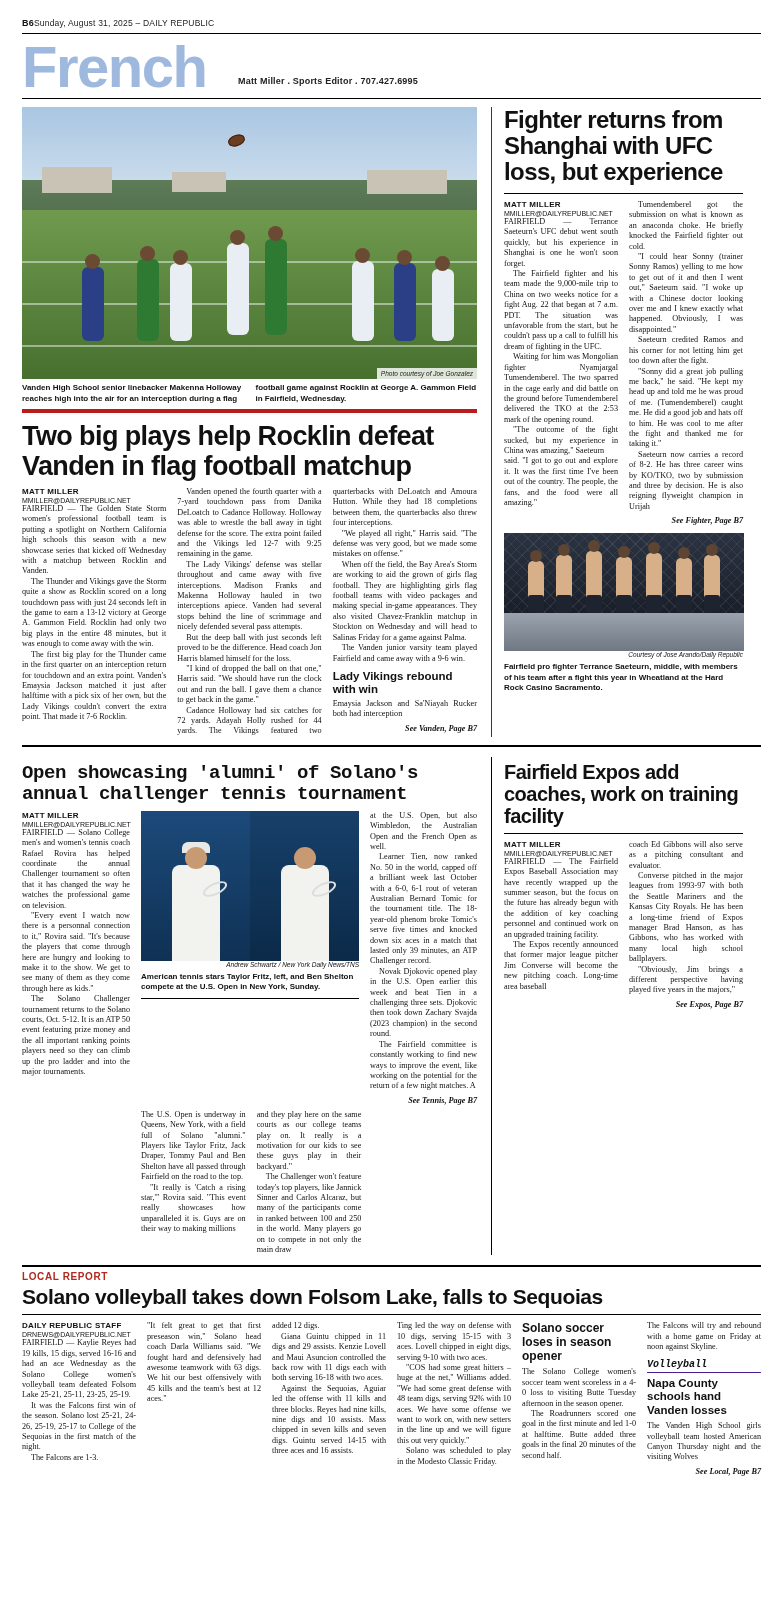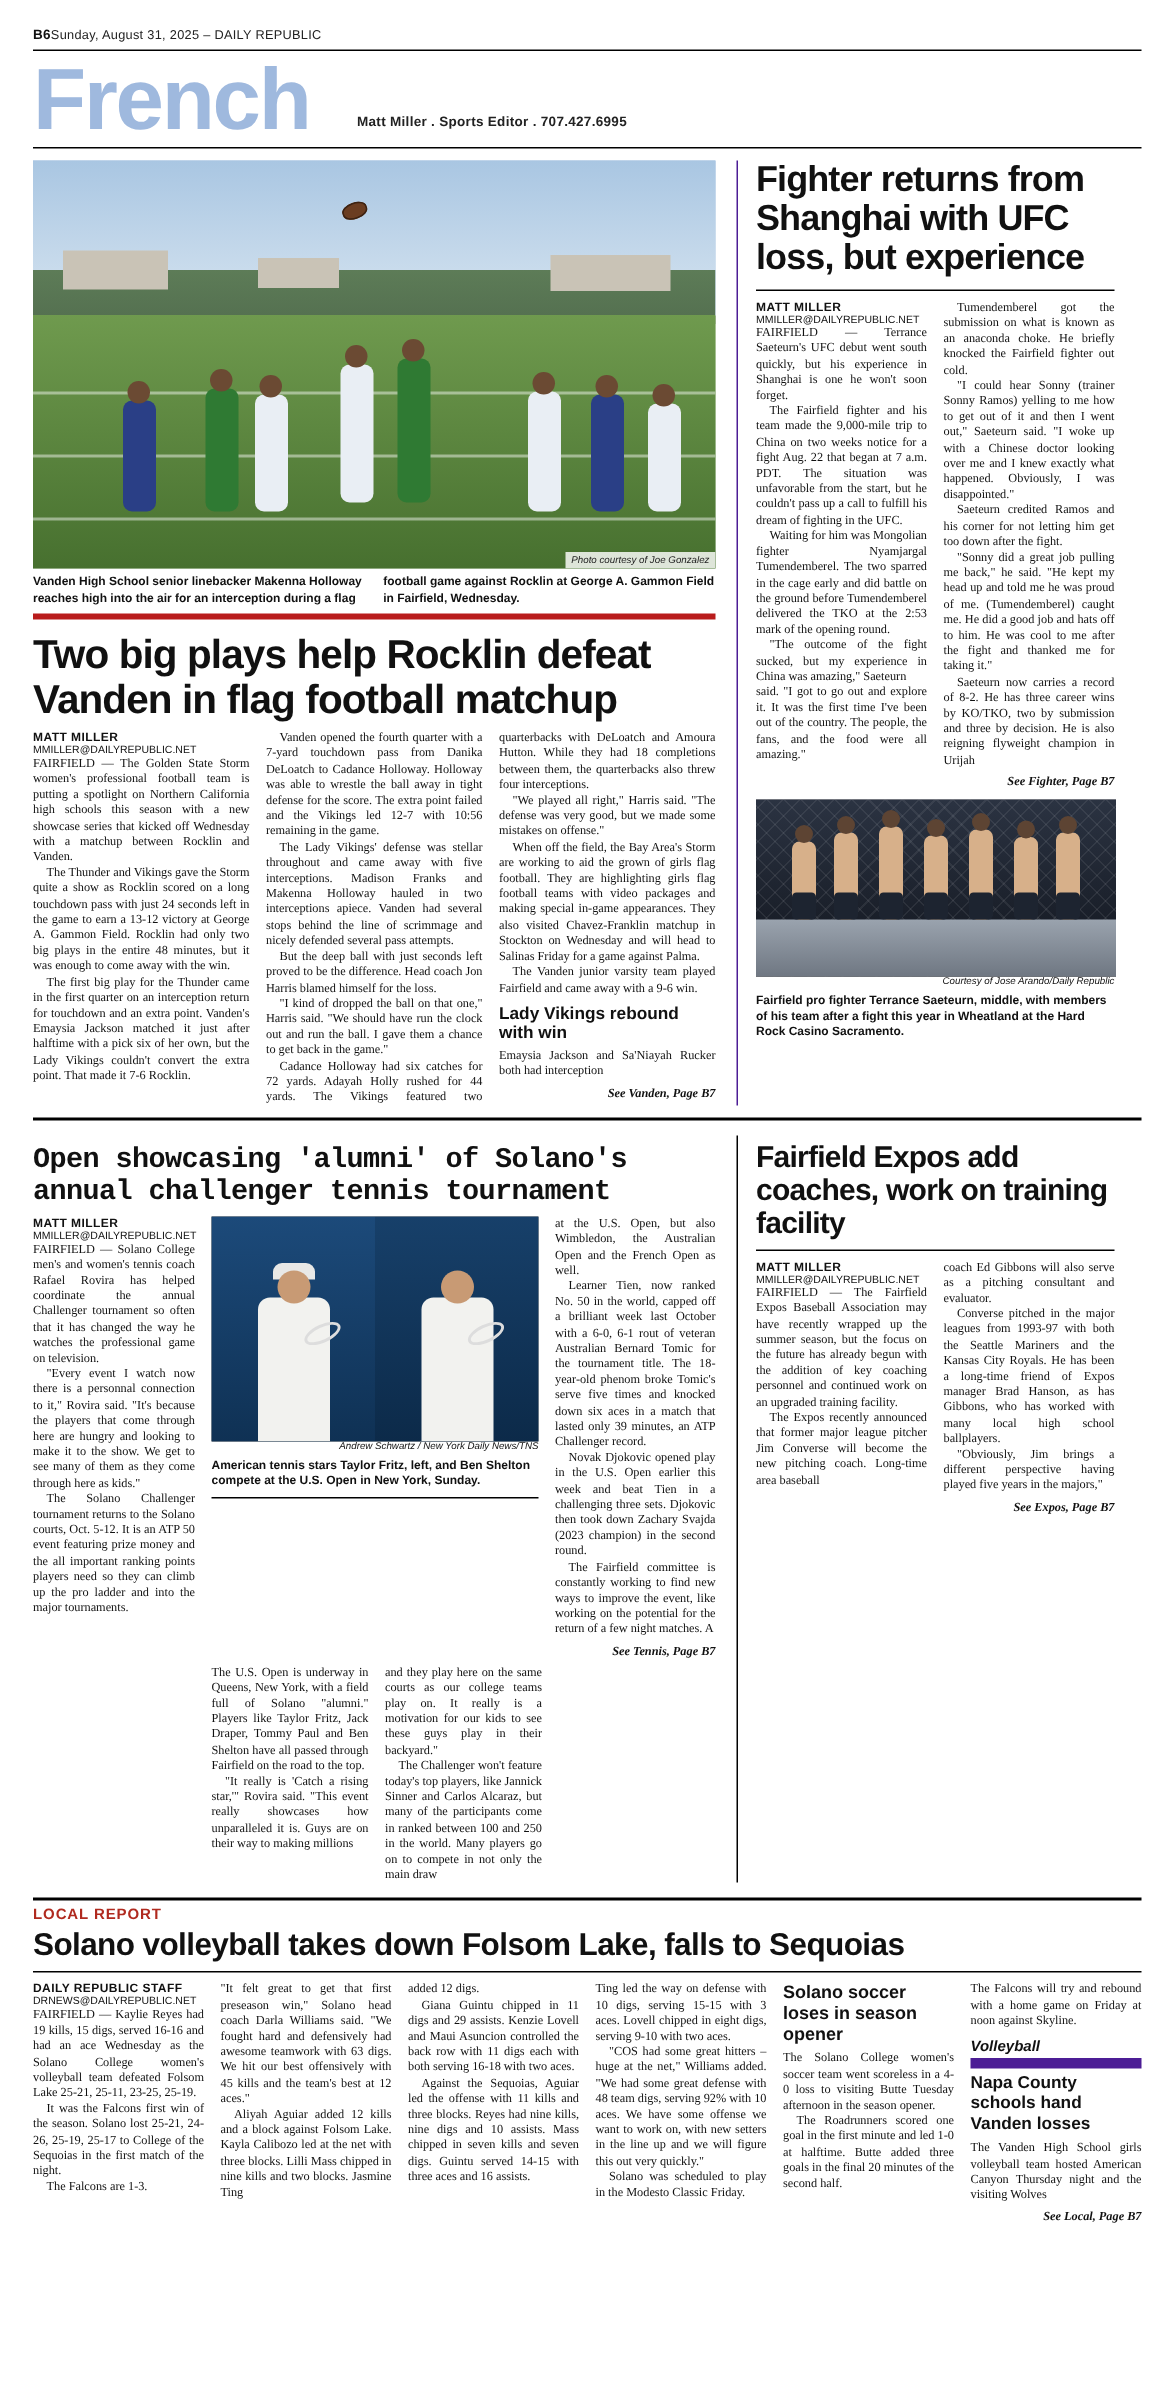--- a/index.html
+++ b/index.html
@@ -124,21 +124,21 @@
   .tbody { position:absolute; left:50%; transform:translateX(-50%); bottom:0; width:48px; height:96px; background:#f2f2ef; border-radius:8px 8px 0 0; }
   .tbody .th { position:absolute; top:-18px; left:13px; width:22px; height:22px; border-radius:50%; background:#c89a74; }
   .tcap { position:absolute; top:-23px; left:10px; width:28px; height:11px; border-radius:6px 6px 0 0; background:#e8e8e6; }
   .trk { position:absolute; top:18px; right:-8px; width:26px; height:12px; border:2px solid #ddd; border-radius:50%; transform:rotate(-25deg); }
 
   
   .local-band { border-top:2px solid #000; margin-top:10px; padding-top:4px; }
   .local-label { font-family:"Liberation Sans", sans-serif; font-weight:bold; font-size:10px; letter-spacing:.6px; color:#b02a1f; }
   .hl-local { font-family:"Liberation Sans", sans-serif; font-weight:bold; font-size:21px; line-height:23px; letter-spacing:-.4px; margin:3px 0 6px 0; }
   .sub-blk { font-family:"Liberation Sans", sans-serif; font-weight:bold; font-size:12px; line-height:14px; margin:0 0 4px 0; }
-  .kicker-ital { font-family:Liberation Sans, sans-serif; font-style:italic; font-weight:bold; font-size:10px; border-bottom:7px solid #4c1d95; padding-bottom:2px; margin:6px 0 4px 0; }
+  .kicker-ital { font-family:Liberation Mono, monospace; font-style:italic; font-weight:bold; font-size:10px; border-bottom:1px solid #4c1d95; padding-bottom:2px; margin:6px 0 4px 0; }
   .hl-small { font-family:"Liberation Sans", sans-serif; font-weight:bold; font-size:11.5px; line-height:13.5px; margin:2px 0 4px 0; }
 </style>
 </head>
 <body>
 
 <div class="page">
 
   <div class="folio">
     <span class="pg">B6</span>
     <span class="date">Sunday, August 31, 2025 – DAILY REPUBLIC</span>
@@ -201,21 +201,21 @@
       <div class="hl-main">Two big plays help Rocklin defeat Vanden in flag football matchup</div>
 
       <div class="cols-3">
         <div class="byline">
           <span>MATT MILLER</span>
           <span class="em">MMILLER@DAILYREPUBLIC.NET</span>
         </div>
         <p class="body first">FAIRFIELD — The Golden State Storm women's professional football team is putting a spotlight on Northern California high schools this season with a new showcase series that kicked off Wednesday with a matchup between Rocklin and Vanden.</p>
         <p class="body">The Thunder and Vikings gave the Storm quite a show as Rocklin scored on a long touchdown pass with just 24 seconds left in the game to earn a 13-12 victory at George A. Gammon Field. Rocklin had only two big plays in the entire 48 minutes, but it was enough to come away with the win.</p>
         <p class="body">The first big play for the Thunder came in the first quarter on an interception return for touchdown and an extra point. Vanden's Emaysia Jackson matched it just after halftime with a pick six of her own, but the Lady Vikings couldn't convert the extra point. That made it 7-6 Rocklin.</p>
-        <p class="body">Vanden opened the fourth quarter with a 7-yard touchdown pass from Danika DeLoatch to Cadance Holloway. Holloway was able to wrestle the ball away in tight defense for the score. The extra point failed and the Vikings led 12-7 with 10:56 remaining in the game.</p>
+        <p class="body">Vanden opened the fourth quarter with a 7-yard touchdown pass from Danika DeLoatch to Cadance Holloway. Holloway was able to wrestle the ball away in tight defense for the score. The extra point failed and the Vikings led 12-7 with 9:25 remaining in the game.</p>
         <p class="body">The Lady Vikings' defense was stellar throughout and came away with five interceptions. Madison Franks and Makenna Holloway hauled in two interceptions apiece. Vanden had several stops behind the line of scrimmage and nicely defended several pass attempts.</p>
         <p class="body">But the deep ball with just seconds left proved to be the difference. Head coach Jon Harris blamed himself for the loss.</p>
         <p class="body">"I kind of dropped the ball on that one," Harris said. "We should have run the clock out and run the ball. I gave them a chance to get back in the game."</p>
         <p class="body">Cadance Holloway had six catches for 72 yards. Adayah Holly rushed for 44 yards. The Vikings featured two quarterbacks with DeLoatch and Amoura Hutton. While they had 18 completions between them, the quarterbacks also threw four interceptions.</p>
         <p class="body">"We played all right," Harris said. "The defense was very good, but we made some mistakes on offense."</p>
         <p class="body">When off the field, the Bay Area's Storm are working to aid the grown of girls flag football. They are highlighting girls flag football teams with video packages and making special in-game appearances. They also visited Chavez-Franklin matchup in Stockton on Wednesday and will head to Salinas Friday for a game against Palma.</p>
         <p class="body">The Vanden junior varsity team played Fairfield and came away with a 9-6 win.</p>
         <div class="subhead-sm">Lady Vikings rebound with win</div>
         <p class="body first">Emaysia Jackson and Sa'Niayah Rucker both had interception</p>
         <div class="jump">See Vanden, Page B7</div>
@@ -373,21 +373,20 @@
           <span>DAILY REPUBLIC STAFF</span>
           <span class="em">DRNEWS@DAILYREPUBLIC.NET</span>
         </div>
         <p class="body first">FAIRFIELD — Kaylie Reyes had 19 kills, 15 digs, served 16-16 and had an ace Wednesday as the Solano College women's volleyball team defeated Folsom Lake 25-21, 25-11, 23-25, 25-19.</p>
         <p class="body">It was the Falcons first win of the season. Solano lost 25-21, 24-26, 25-19, 25-17 to College of the Sequoias in the first match of the night.</p>
         <p class="body">The Falcons are 1-3.</p>
       </div>
 
       <div style="width:136px;">
         <p class="body first">"It felt great to get that first preseason win," Solano head coach Darla Williams said. "We fought hard and defensively had awesome teamwork with 63 digs. We hit our best offensively with 45 kills and the team's best at 12 aces."</p>
-        <p class="body">Aliyah Aguiar added 12 kills and a block against Folsom Lake. Kayla Calibozo led at the net with three blocks. Lilli Mass chipped in nine kills and two blocks. Jasmine Ting</p>
       </div>
 
       <div style="width:136px;">
         <p class="body first">added 12 digs.</p>
         <p class="body">Giana Guintu chipped in 11 digs and 29 assists. Kenzie Lovell and Maui Asuncion controlled the back row with 11 digs each with both serving 16-18 with two aces.</p>
         <p class="body">Against the Sequoias, Aguiar led the offense with 11 kills and three blocks. Reyes had nine kills, nine digs and 10 assists. Mass chipped in seven kills and seven digs. Guintu served 14-15 with three aces and 16 assists.</p>
       </div>
 
       <div style="width:136px;">
         <p class="body first">Ting led the way on defense with 10 digs, serving 15-15 with 3 aces. Lovell chipped in eight digs, serving 9-10 with two aces.</p>

